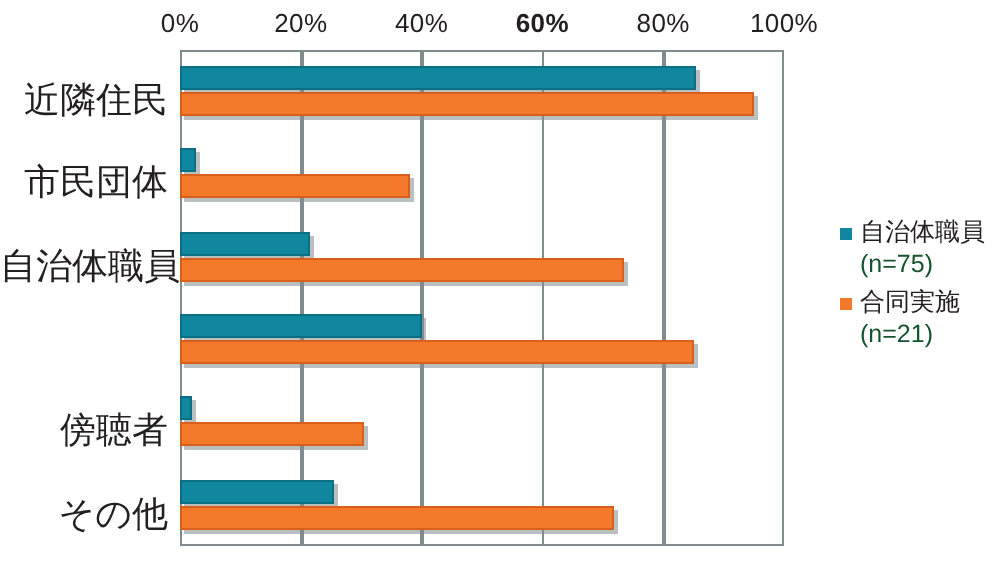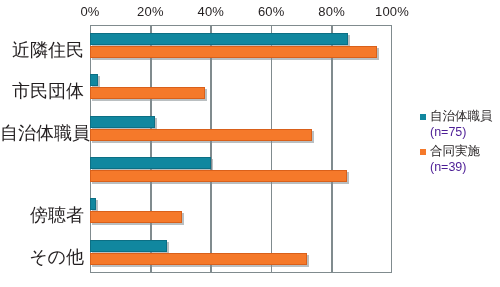--- a/index.html
+++ b/index.html
@@ -138,36 +138,36 @@
   .legend-swatch.single { background: #11879f; }
   .legend-swatch.joint  { background: #f5792a; }
   .legend-text {
     font-size: 12.5px;
     color: #231f20;
     white-space: nowrap;
     font-family: "Liberation Sans", "DejaVu Sans", sans-serif;
   }
   .legend-sub {
     font-size: 12.5px;
-    color: #4c1d95;
+    color: #14532d;
     white-space: nowrap;
     padding-left: 10px;
     font-family: "Liberation Sans", sans-serif;
   }
 </style>
 </head>
 <body>
 
 <div id="chart-root">
 
   <div class="xaxis-labels">
     <span class="xtick-label" style="left:90px;">0%</span>
     <span class="xtick-label" style="left:150.4px;">20%</span>
     <span class="xtick-label" style="left:210.8px;">40%</span>
-    <span class="xtick-label" style="left:271.2px;">60%</span>
+    <span class="xtick-label" style="left:271.2px;font-weight:bold;">60%</span>
     <span class="xtick-label" style="left:331.6px;">80%</span>
     <span class="xtick-label" style="left:392px;">100%</span>
   </div>
 
   <div class="plot-area">
     <div class="gridline" style="left:59px;"></div>
     <div class="gridline" style="left:119.4px;"></div>
     <div class="gridline" style="left:179.8px;"></div>
     <div class="gridline" style="left:240.2px;"></div>
   </div>
@@ -213,17 +213,17 @@
         <span class="legend-swatch single"></span>
         <span class="legend-text">自治体職員</span>
       </div>
       <div class="legend-sub">(n=75)</div>
     </div>
     <div class="legend-entry">
       <div class="legend-line1">
         <span class="legend-swatch joint"></span>
         <span class="legend-text">合同実施</span>
       </div>
-      <div class="legend-sub">(n=39)</div>
+      <div class="legend-sub">(n=21)</div>
     </div>
   </div>
 
 </div>
 
 </body></html>

